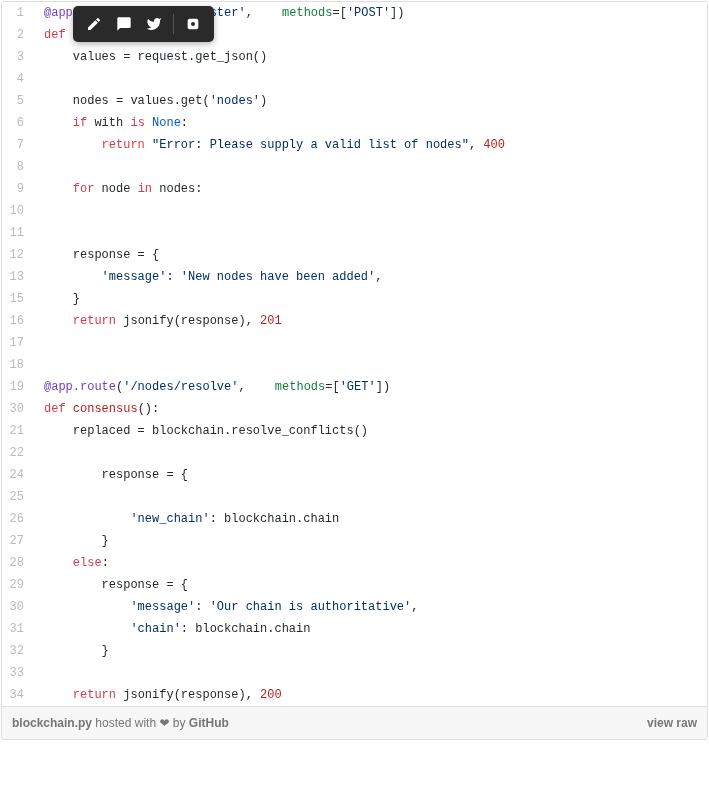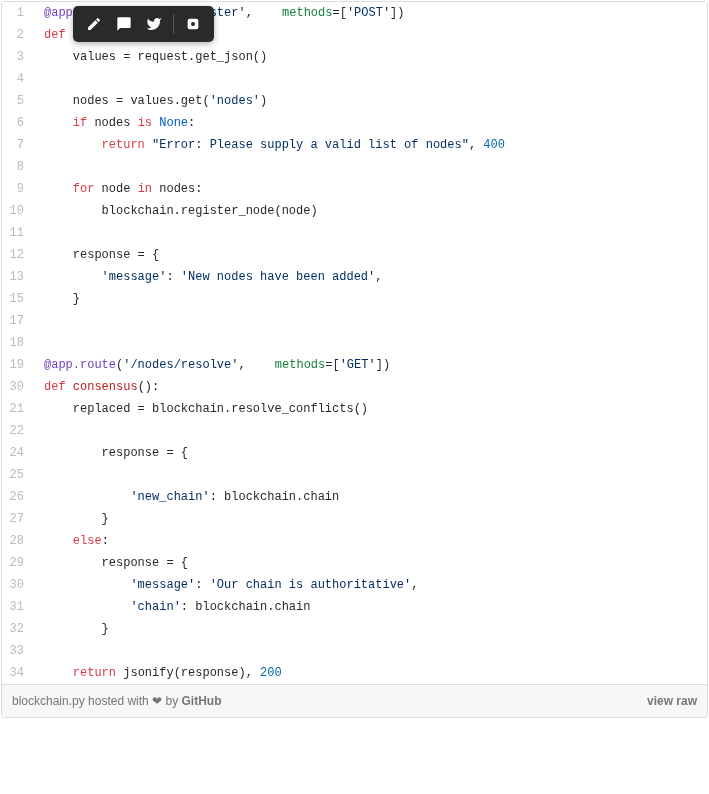--- a/index.html
+++ b/index.html
@@ -36,39 +36,39 @@
     .line-content {
       white-space: pre;
       padding-left: 10px;
     }
     .tk-decorator { color: #6f42c1; }
     .tk-string { color: #032f62; }
     .tk-param { color: #15803d; margin-left: 22px; }
     .tk-keyword { color: #d73a49; }
     .tk-func { color: #b91c1c; }
     .tk-plain { color: #24292e; }
-    .tk-num { color: #0369a1; font-family: Liberation Mono, monospace; }
+    .tk-num { color: #b91c1c; font-family: Liberation Mono, monospace; }
     .tk-const { color: #005cc5; }
     .footer {
       background: #f7f7f7;
       border-top: 1px solid #ddd;
       padding: 9px 10px;
       font-size: 12px;
       color: #767676;
       display: flex;
       justify-content: space-between;
       align-items: center;
     }
     .footer a {
       color: #767676;
       text-decoration: none;
       font-weight: 600;
     }
     .footer .filename {
-      font-weight: 400;
+      font-weight: 700;
     }
     .footer .heart {
       color: #767676;
     }
     .view-raw {
       color: #767676;
       text-decoration: none;
     }
     .share-bar {
       position: absolute;
@@ -147,53 +147,56 @@
         <div class="code-line">
           <div class="line-num">4</div>
           <div class="line-content"></div>
         </div>
         <div class="code-line">
           <div class="line-num">5</div>
           <div class="line-content">    <span class="tk-plain">nodes = values.get(</span><span class="tk-string">'nodes'</span><span class="tk-plain">)</span></div>
         </div>
         <div class="code-line">
           <div class="line-num">6</div>
-          <div class="line-content">    <span class="tk-keyword">if</span><span class="tk-plain"> nodes </span><span class="tk-keyword">is</span><span class="tk-plain"> </span><span class="tk-const">None</span><span class="tk-plain">:</span></div>
+          <div class="line-content">    <span class="tk-keyword">if</span><span class="tk-plain"> with </span><span class="tk-keyword">is</span><span class="tk-plain"> </span><span class="tk-const">None</span><span class="tk-plain">:</span></div>
         </div>
         <div class="code-line">
           <div class="line-num">7</div>
           <div class="line-content">        <span class="tk-keyword">return</span><span class="tk-plain"> </span><span class="tk-string">"Error: Please supply a valid list of nodes"</span><span class="tk-plain">, </span><span class="tk-num">400</span></div>
         </div>
         <div class="code-line">
           <div class="line-num">8</div>
           <div class="line-content"></div>
         </div>
         <div class="code-line">
           <div class="line-num">9</div>
           <div class="line-content">    <span class="tk-keyword">for</span><span class="tk-plain"> node </span><span class="tk-keyword">in</span><span class="tk-plain"> nodes:</span></div>
         </div>
         <div class="code-line">
           <div class="line-num">10</div>
-          <div class="line-content">        <span class="tk-plain">blockchain.register_node(node)</span></div>
         </div>
         <div class="code-line">
           <div class="line-num">11</div>
           <div class="line-content"></div>
         </div>
         <div class="code-line">
           <div class="line-num">12</div>
           <div class="line-content">    <span class="tk-plain">response = {</span></div>
         </div>
         <div class="code-line">
           <div class="line-num">13</div>
           <div class="line-content">        <span class="tk-string">'message'</span><span class="tk-plain">: </span><span class="tk-string">'New nodes have been added'</span><span class="tk-plain">,</span></div>
         </div>
         <div class="code-line">
           <div class="line-num">15</div>
           <div class="line-content">    <span class="tk-plain">}</span></div>
+        </div>
+        <div class="code-line">
+          <div class="line-num">16</div>
+          <div class="line-content">    <span class="tk-keyword">return</span><span class="tk-plain"> jsonify(response), </span><span class="tk-num">201</span></div>
         </div>
         <div class="code-line">
           <div class="line-num">17</div>
           <div class="line-content"></div>
         </div>
         <div class="code-line">
           <div class="line-num">18</div>
           <div class="line-content"></div>
         </div>
         <div class="code-line">

